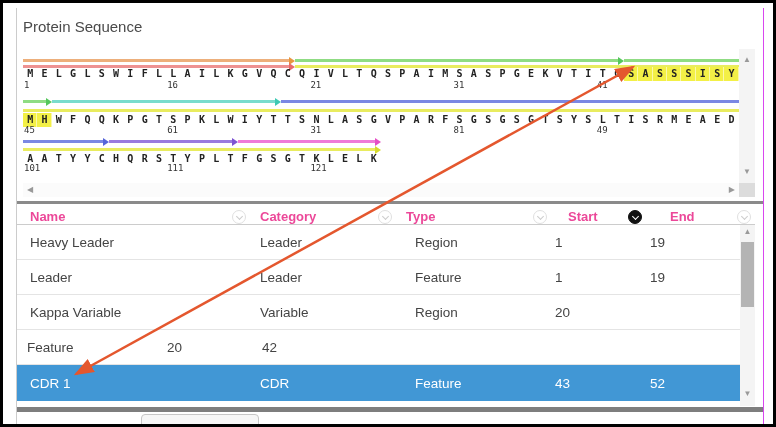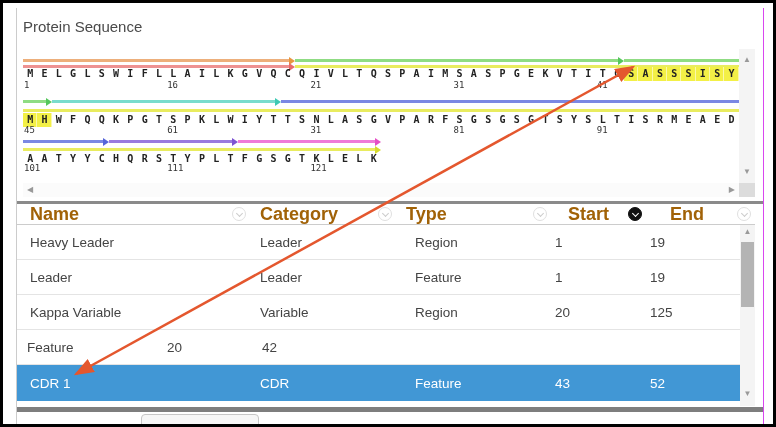--- a/index.html
+++ b/index.html
@@ -29,22 +29,22 @@
   .letters{position:absolute;left:0;display:flex;height:14px;}
   .cell{flex:none;text-align:center;font:bold 10px "DejaVu Sans Mono", monospace;
     color:#222;line-height:14px;}
   .cell.hl{background:#F3F046;box-shadow:inset -1px 0 0 rgba(255,255,255,.55);}
   .num{position:absolute;font:9px "DejaVu Sans Mono", monospace;color:#333;}
 
   
   .darkbar1{position:absolute;top:193px;left:0;width:100%;height:3px;background:#8a8a8a;}
   .ghead{position:absolute;top:196px;left:0;width:738px;height:21px;display:flex;
     border-bottom:1px solid #ccc;box-sizing:border-box;background:#fff;}
-  .hcell{display:flex;align-items:center;justify-content:space-between;
-    font-weight:bold;font-size:18px;color:#a16207;box-sizing:border-box;cursor:pointer;}
+  .hcell{display:flex;align-items:flex-end;justify-content:space-between;
+    font-weight:bold;font-size:13px;color:#ec4899;box-sizing:border-box;cursor:pointer;}
   .chev{width:14px;height:14px;border-radius:50%;background:#fff;border:1px solid #e0e0e0;
     position:relative;margin-right:4px;flex:none;box-sizing:border-box;}
   .chev::after{content:'';position:absolute;left:4px;top:3px;width:4px;height:4px;
     border-right:1.6px solid #ccc;border-bottom:1.6px solid #ccc;transform:rotate(45deg);}
   .chev.sorted{background:#111;border-color:#111;}
   .chev.sorted::after{border-color:#fff;}
   .gbody{position:absolute;top:217px;left:0;width:723px;}
   .grow{height:35px;display:flex;align-items:center;border-bottom:1px solid #e4e4e4;
     font-size:13.5px;color:#444;box-sizing:border-box;cursor:pointer;background:#fff;}
   .grow.sel{height:36px;border-bottom:none;color:#fff;}
@@ -192,21 +192,21 @@
           <span class="cell" style="width: 14.32px;">M</span>
           <span class="cell" style="width: 14.32px;">E</span>
           <span class="cell" style="width: 14.32px;">A</span>
           <span class="cell" style="width: 14.32px;">E</span>
           <span class="cell" style="width: 14.32px;">D</span>
         </div>
         <span class="num" style="left: 1px; top: 76px;">45</span>
         <span class="num" style="left: 144.2px; top: 76px;">61</span>
         <span class="num" style="left: 287.4px; top: 76px;">31</span>
         <span class="num" style="left: 430.6px; top: 76px;">81</span>
-        <span class="num" style="left: 573.8px; top: 76px;">91</span>
+        <span class="num" style="left: 573.8px; top: 76px;">49</span>
         <div class="track" style="left: 0px; width: 80.92px; top: 91px; background: rgb(123, 136, 227);">
           <span class="head" style="border-left-color: rgb(85, 101, 216);"></span>
         </div>
         <div class="track" style="left: 85.92px; width: 123.88px; top: 91px; background: rgb(154, 123, 222);">
           <span class="head" style="border-left-color: rgb(125, 84, 210);"></span>
         </div>
         <div class="track" style="left: 214.8px; width: 138.2px; top: 91px; background: rgb(239, 122, 217);">
           <span class="head" style="border-left-color: rgb(229, 79, 198);"></span>
         </div>
         <div class="track" style="left: 0px; width: 353px; top: 99px; background: rgb(233, 236, 95);">
@@ -290,21 +290,20 @@
         <div class="gcell" style="width: 155px; padding-left: 10px;">Leader</div>
         <div class="gcell" style="width: 146px; padding-left: 10px;">Feature</div>
         <div class="gcell" style="width: 95px; padding-left: 4px;">1</div>
         <div class="gcell" style="width: 94px; padding-left: 4px;">19</div>
       </div>
       <div class="grow">
         <div class="gcell" style="width: 233px; padding-left: 13px;">Kappa Variable</div>
         <div class="gcell" style="width: 155px; padding-left: 10px;">Variable</div>
         <div class="gcell" style="width: 146px; padding-left: 10px;">Region</div>
         <div class="gcell" style="width: 95px; padding-left: 4px;">20</div>
-        <div class="gcell" style="width: 94px; padding-left: 4px;">125</div>
       </div>
       <div class="grow">
         <div class="gcell" style="width: 146px; padding-left: 10px;">Feature</div>
         <div class="gcell" style="width: 95px; padding-left: 4px;">20</div>
         <div class="gcell" style="width: 94px; padding-left: 4px;">42</div>
       </div>
       <div class="grow sel" style="background: rgb(65, 151, 213);">
         <div class="gcell" style="width: 233px; padding-left: 13px;">CDR 1</div>
         <div class="gcell" style="width: 155px; padding-left: 10px;">CDR</div>
         <div class="gcell" style="width: 146px; padding-left: 10px;">Feature</div>

